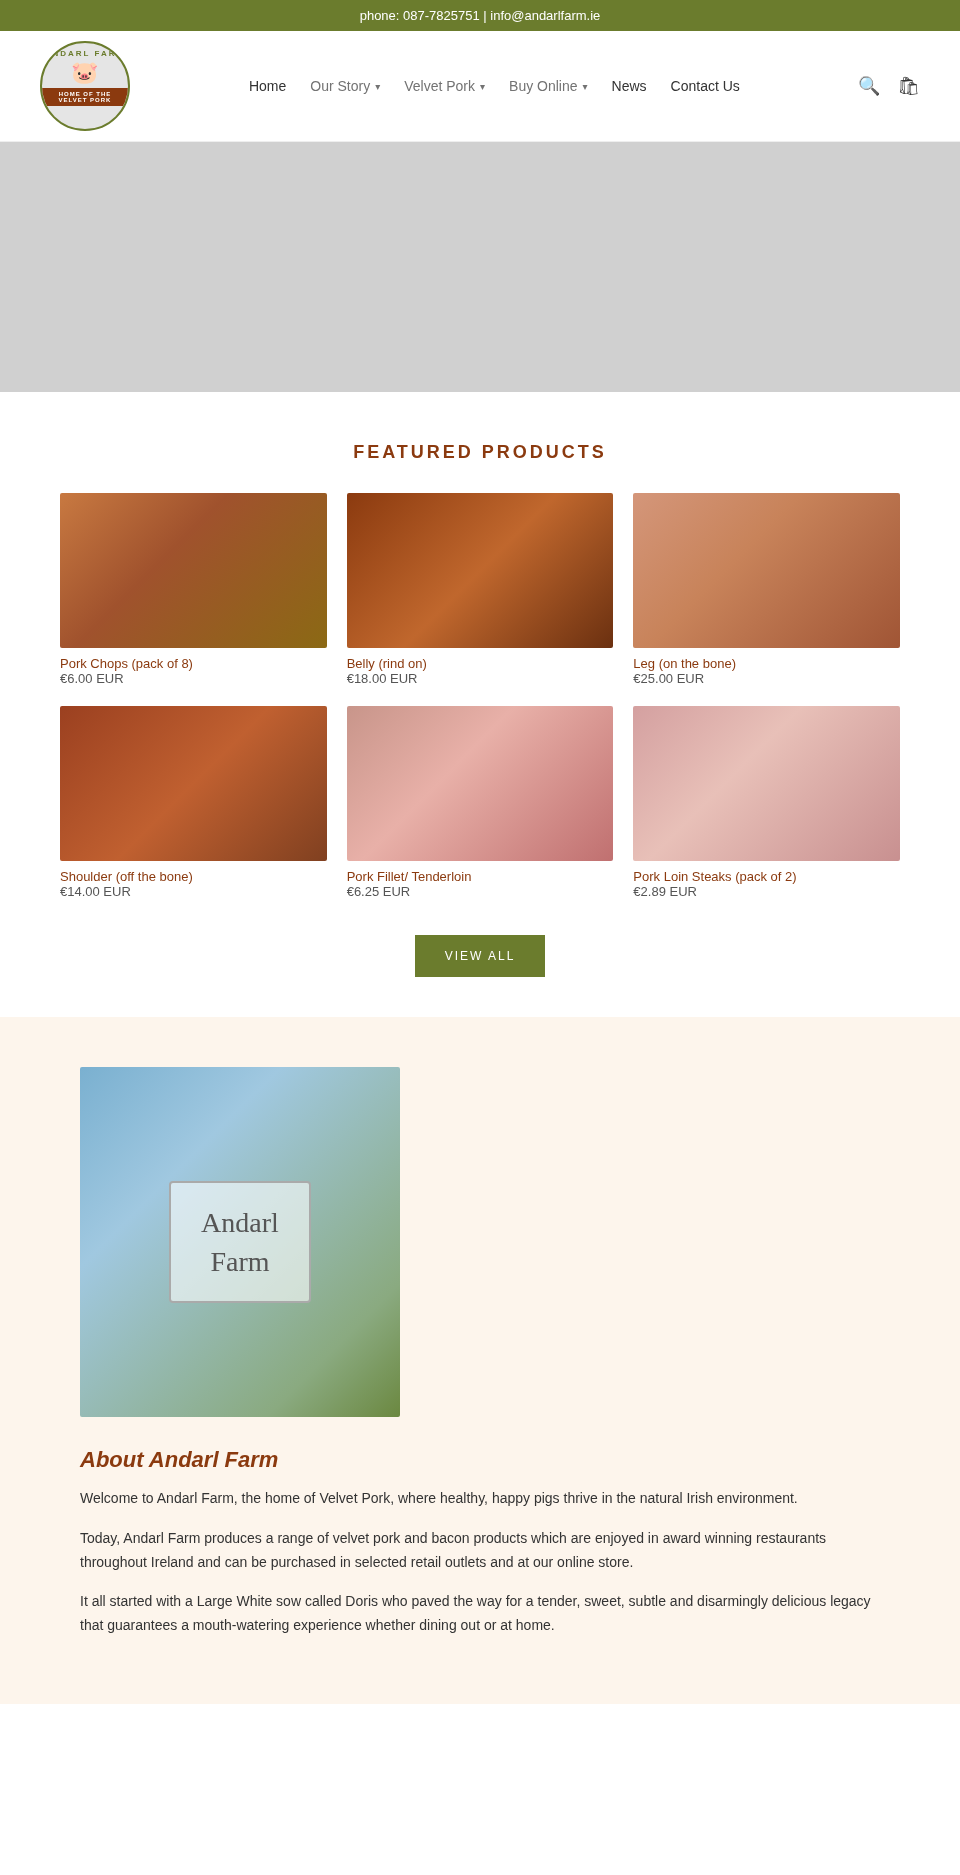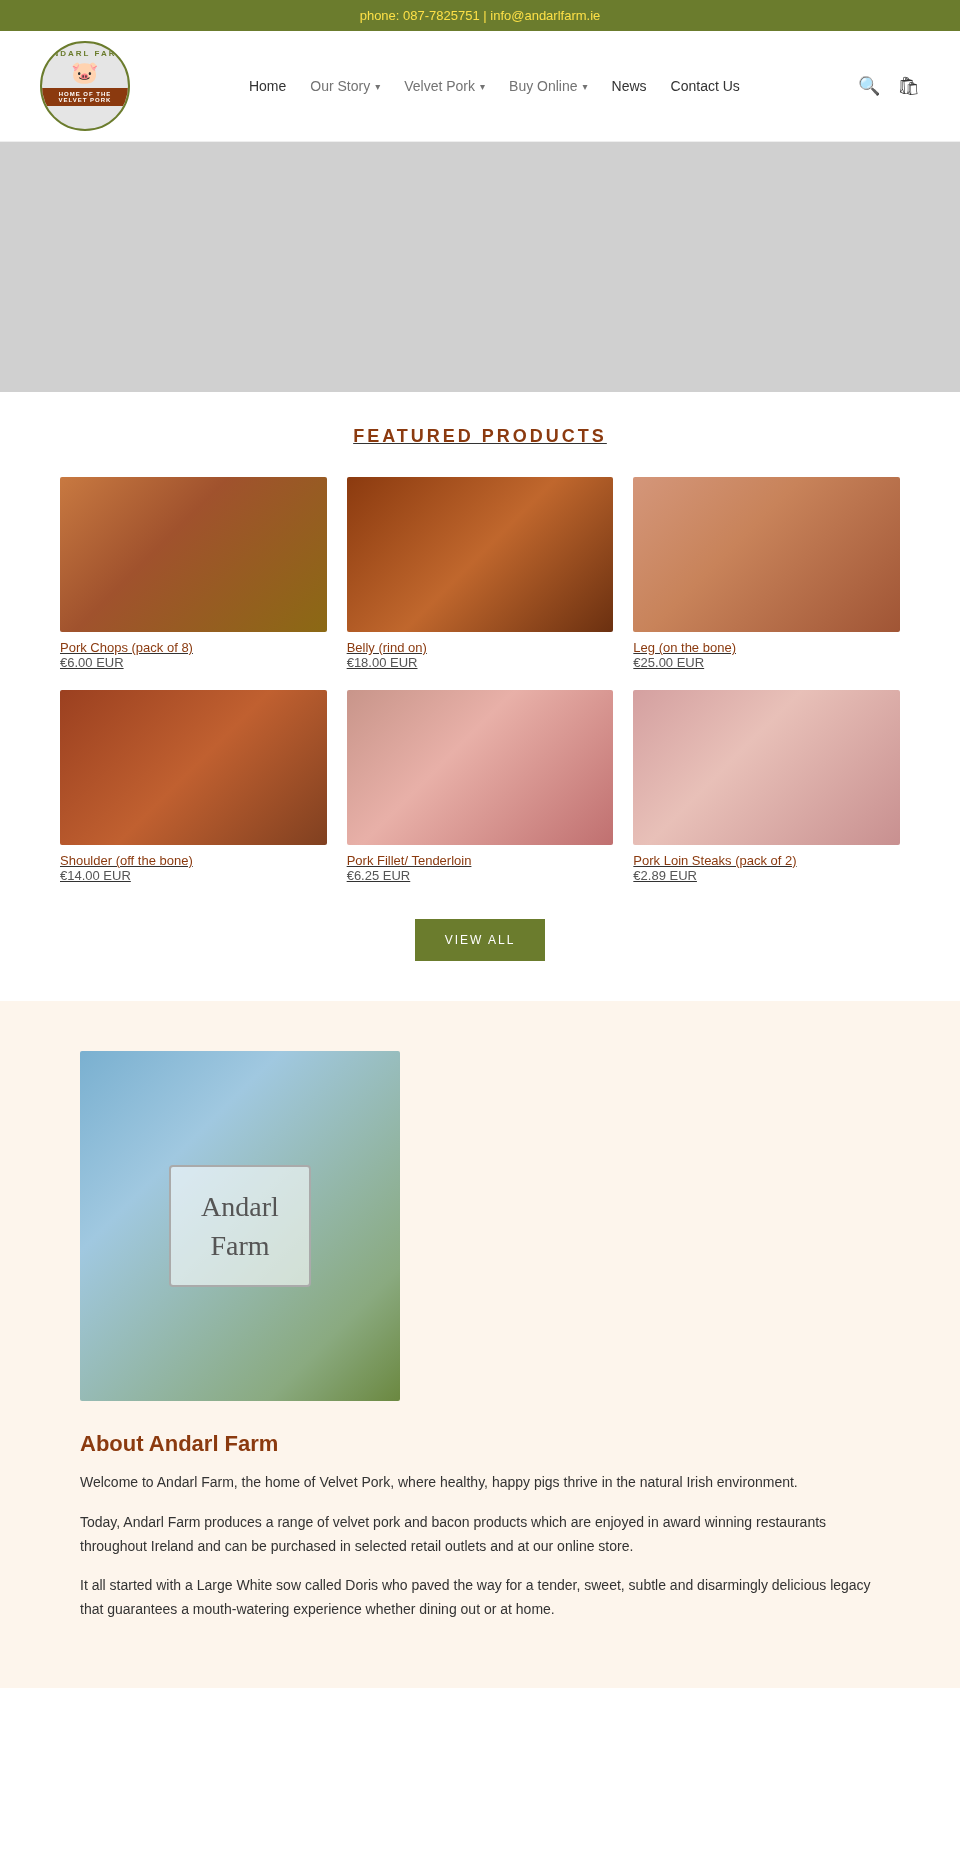--- a/index.html
+++ b/index.html
@@ -1,21 +1,21 @@
 <!DOCTYPE html>
 <html><head>
   <meta charset="utf-8">
   <style>
     * { margin: 0; padding: 0; box-sizing: border-box; }
     body { font-family: Arial, sans-serif; background: #fff; color: #333; width: 960px; }
 
     
     .top-bar {
       background: #6b7c2d;
-      color: #fde047;
+      color: #ffffff;
       text-align: center;
       padding: 8px 0;
       font-size: 13px;
     }
 
     
     .header {
       display: flex;
       align-items: center;
       justify-content: space-between;
@@ -93,23 +93,22 @@
 
     
     .hero {
       width: 100%;
       height: 250px;
       background: #d0d0d0;
     }
 
     
     .featured {
-      padding: 34px 60px 40px;
+      padding: 50px 60px 40px;
       text-align: center;
-      text-decoration: underline;
     }
     .featured-title {
       font-size: 18px;
       font-weight: bold;
       letter-spacing: 3px;
       color: #8b3a0f;
       margin-bottom: 30px;
       text-transform: uppercase;
     }
     .products-grid {
@@ -179,20 +178,21 @@
     }
     .about-content {
       text-align: left;
       width: 100%;
     }
     .about-title {
       font-size: 22px;
       color: #8b3a0f;
       font-weight: bold;
       margin-bottom: 14px;
+      font-style: italic;
     }
     .about-text {
       font-size: 14px;
       line-height: 1.7;
       color: #333;
       margin-bottom: 16px;
     }
 
     
     .img-pork-chops { background: linear-gradient(135deg, #c87941 0%, #a0522d 40%, #8b6914 100%); }

